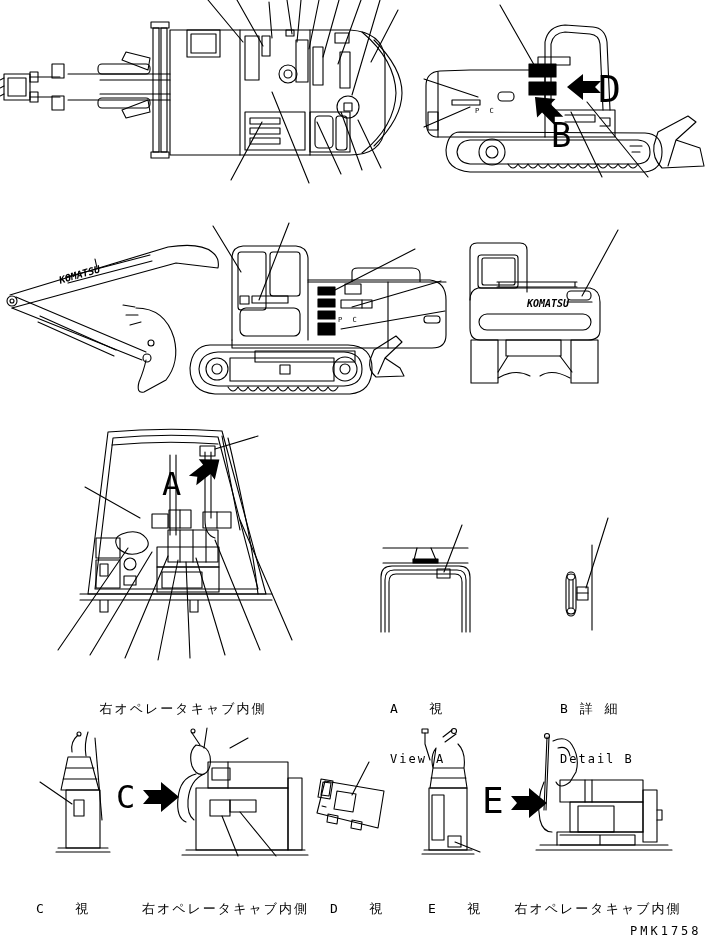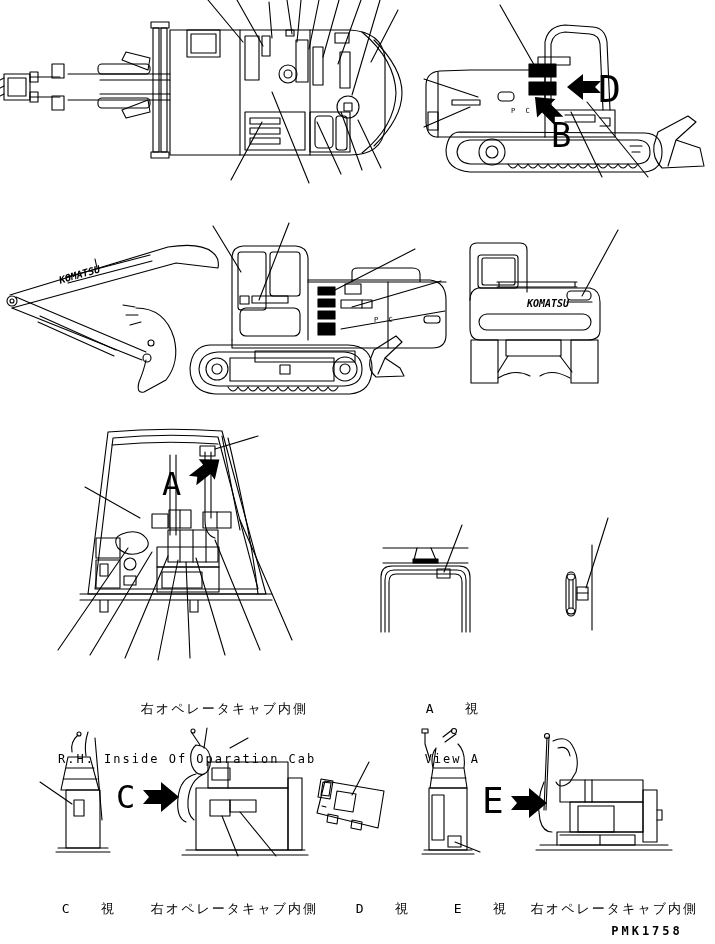--- a/index.html
+++ b/index.html
@@ -1,26 +1,26 @@
 <!DOCTYPE html>
 <html><head>
 <meta charset="utf-8">
 <style>
   html,body{margin:0;padding:0;background:#fff;}
   #page{position:relative;width:715px;height:944px;background:#ffffff;overflow:hidden;
         font-family:"DejaVu Sans Mono","Liberation Mono",monospace;color:#000;}
   #art{position:absolute;left:0;top:0;}
   .txt{position:absolute;white-space:pre;color:#000;}
   .marker{font-family:"DejaVu Sans Mono",monospace;font-weight:400;line-height:1;}
-  .cap{text-align:right;line-height:17px;}
+  .cap{text-align:center;line-height:17px;}
   .cap .jp{font-size:13px;letter-spacing:2px;}
   .cap .en{font-size:12px;letter-spacing:2px;}
-  .cap-left{text-align:right;}
+  .cap-left{text-align:left;}
   .brand{font-size:10px;font-weight:bold;font-style:italic;letter-spacing:0px;line-height:1;}
-  .pc{font-size:7px;letter-spacing:3px;line-height:1;margin-left:36px;}
+  .pc{font-size:7px;letter-spacing:3px;line-height:1;}
   .code{font-size:12px;letter-spacing:3px;}
   svg *{vector-effect:non-scaling-stroke;}
 </style>
 </head>
 <body>
 
 <div id="page">
 
 <svg id="art" width="715" height="944" viewBox="0 0 715 944" fill="none" stroke="#000" stroke-width="1.1" stroke-linecap="round" stroke-linejoin="round">
 
@@ -280,28 +280,31 @@
   <div class="txt marker" style="left:116px;top:781px;font-size:32px;">C</div>
   <div class="txt marker" style="left:482px;top:783px;font-size:36px;">E</div>
 
   <div class="txt brand" style="left:58px;top:276px;transform:rotate(-16deg);transform-origin:left top;">KOMATSU</div>
   <div class="txt brand" style="left:527px;top:299px;">KOMATSU</div>
   <div class="txt pc" style="left:475px;top:108px;">P C</div>
   <div class="txt pc" style="left:338px;top:317px;">P C</div>
 
   <div class="txt cap" style="left:58px;top:666px;width:250px;">
     <div class="jp">右オペレータキャブ内側</div>
-    <div class="en">R.H. Inside Of Oparation Cab</div>
   </div>
 
   <div class="txt cap cap-left" style="left:390px;top:666px;width:90px;">
     <div class="jp">A   視</div>
     <div class="en">View A</div>
   </div>
 
+  <div class="txt cap cap-left" style="left:560px;top:666px;width:100px;">
+    <div class="jp">B 詳 細</div>
+    <div class="en">Detail B</div>
+  </div>
 
   <div class="txt cap cap-left" style="left:36px;top:866px;width:80px;">
     <div class="jp">C   視</div>
     
   </div>
 
   <div class="txt cap" style="left:133px;top:866px;width:185px;">
     <div class="jp">右オペレータキャブ内側</div>
     
   </div>
@@ -314,15 +317,15 @@
   <div class="txt cap cap-left" style="left:428px;top:866px;width:80px;">
     <div class="jp">E   視</div>
     
   </div>
 
   <div class="txt cap" style="left:498px;top:866px;width:200px;">
     <div class="jp">右オペレータキャブ内側</div>
     
   </div>
 
-  <div class="txt code" style="left:606px;top:924px;width:82px;text-align:center;font-weight:bold;">PMK1758</div>
+  <div class="txt code" style="left:630px;top:924px;width:82px;text-align:left;">PMK1758</div>
 
 </div>
 
 </body></html>

